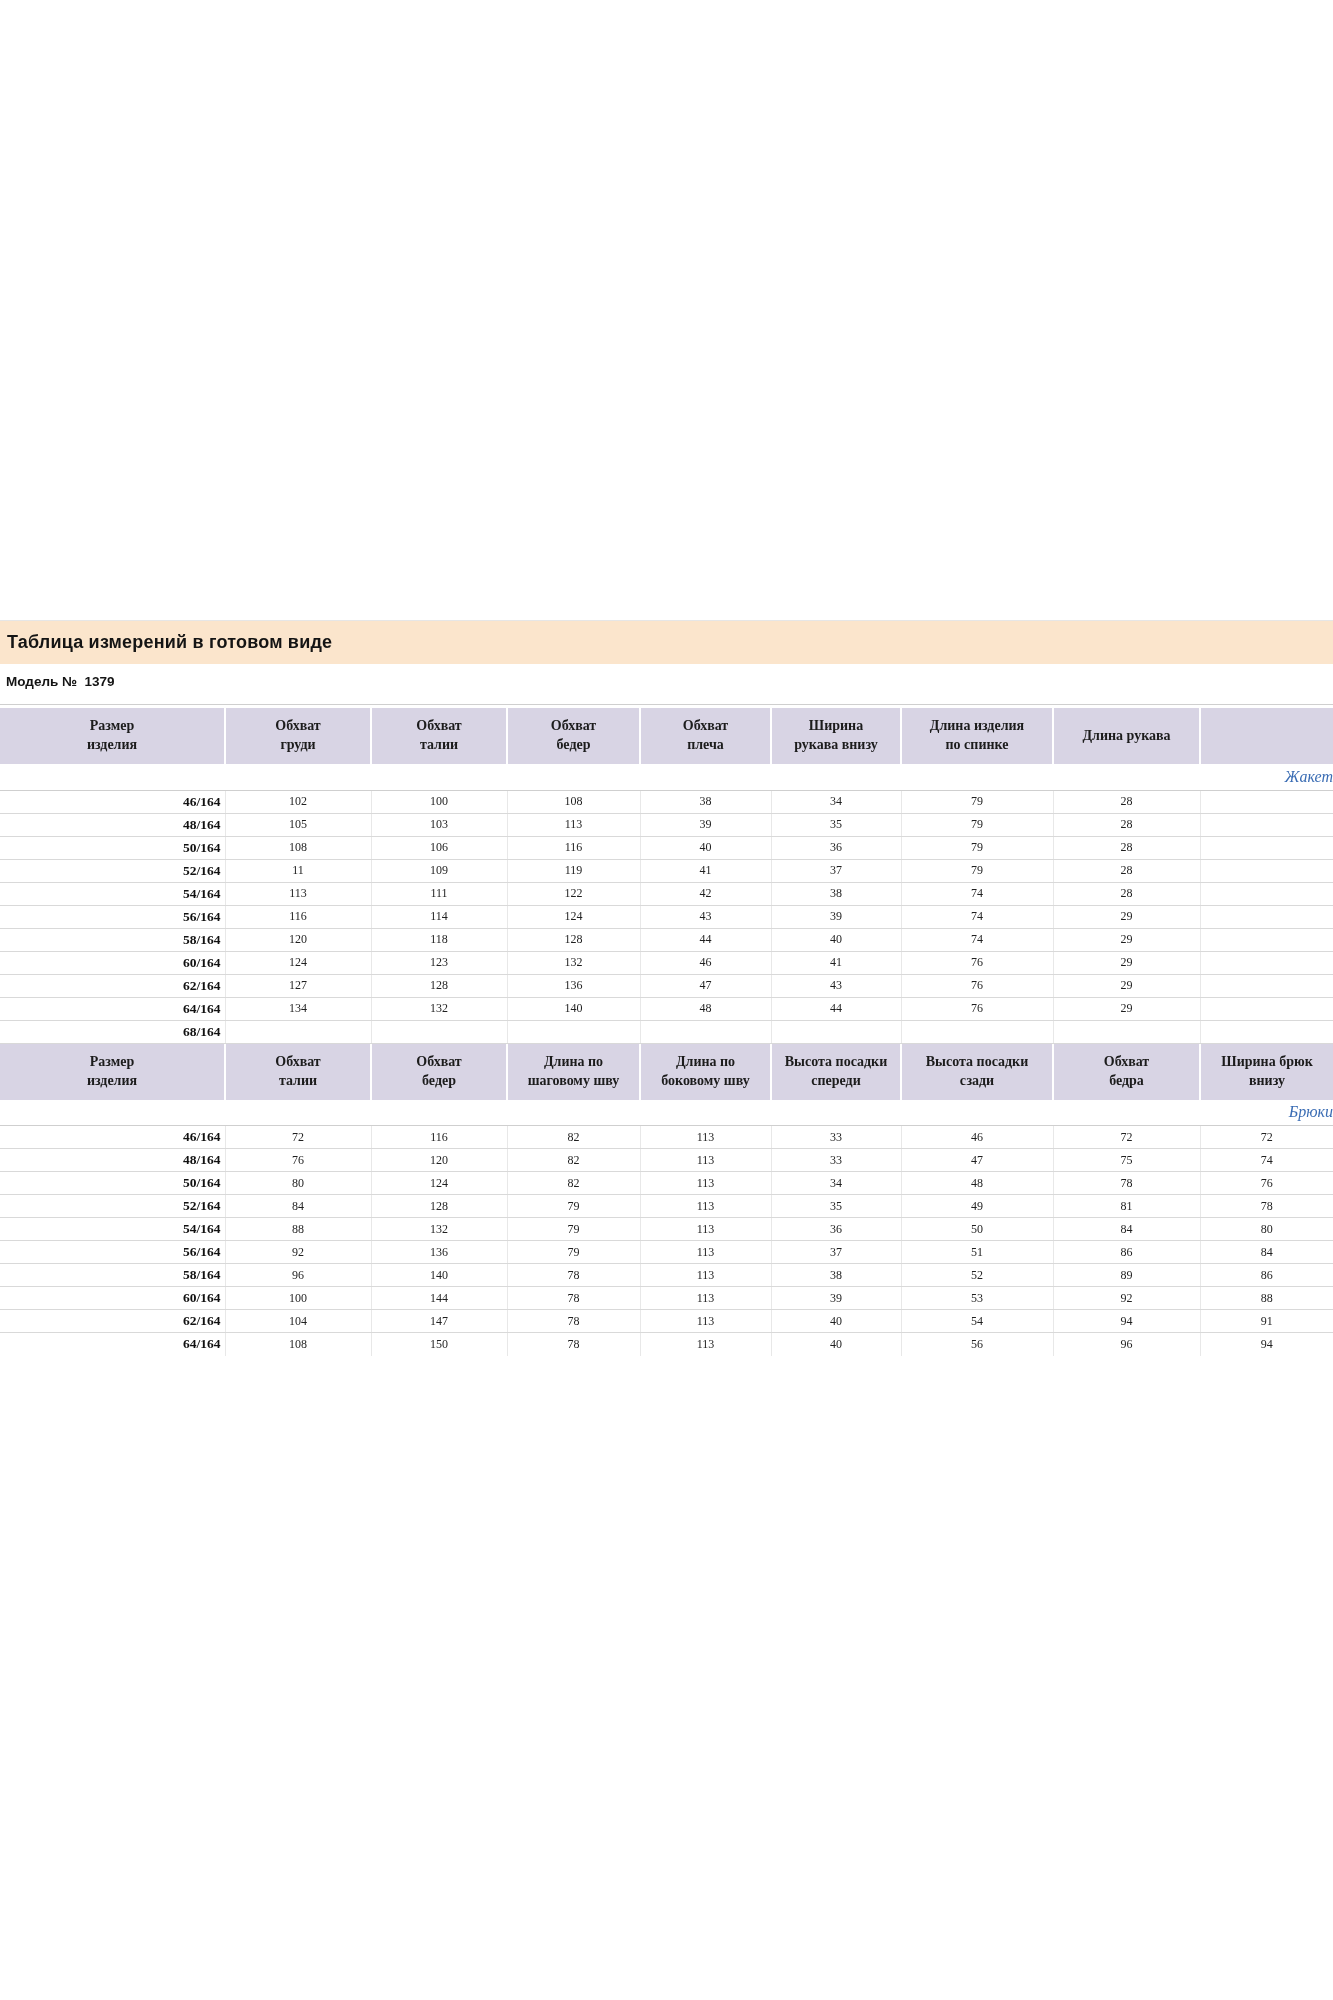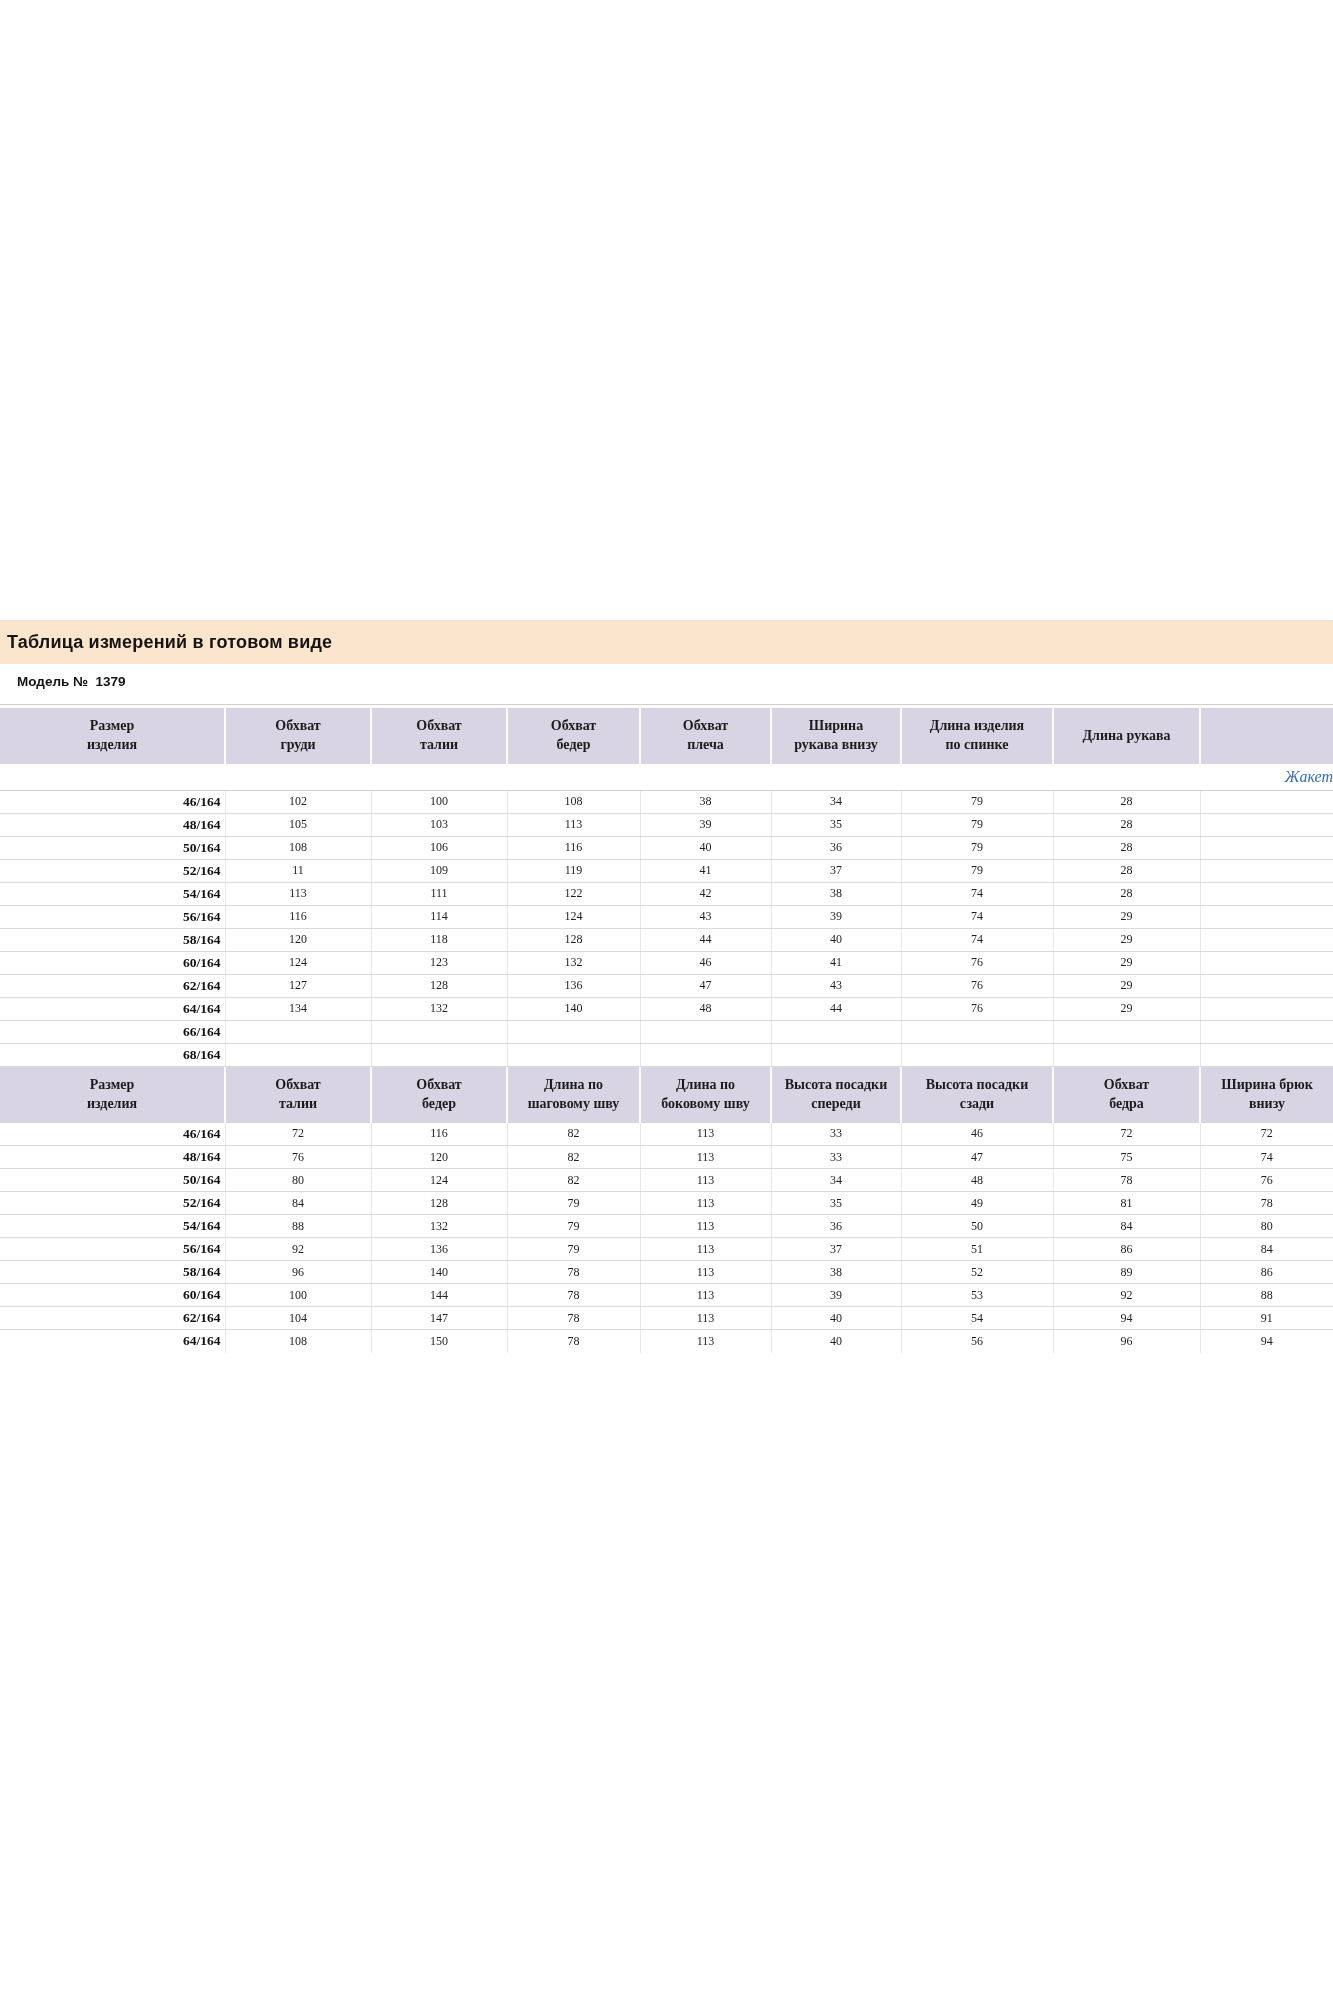--- a/index.html
+++ b/index.html
@@ -16,21 +16,21 @@
   .title-bar {
     height:44px; box-sizing:border-box;
     background:var(--title-bg);
     border-top:1px solid #e6e6e6;
     display:flex; align-items:center;
     padding-left:7px;
     font-size:18px; font-weight:bold; color:#141414;
     letter-spacing:0.2px;
   }
   .model-line {
-    margin:10px 0 15px 0; padding-left:17px;
+    margin:10px 0 15px 0; padding-left:6px;
     font-size:13.5px; font-weight:bold; color:#141414;
     white-space:pre;
   }
   .rule { height:1px; background:#cfcfcf; margin-bottom:3px; }
   table.size-table {
     border-collapse:collapse; table-layout:fixed;
     width:1333px;
     font-family:Liberation Serif, serif;
   }
   .size-table th {
@@ -213,31 +213,20 @@
       </tr>
       <tr class="data">
         <td>64/164</td>
         <td>134</td>
         <td>132</td>
         <td>140</td>
         <td>48</td>
         <td>44</td>
         <td>76</td>
         <td>29</td>
-        <td></td>
-      </tr>
-      <tr class="data">
-        <td>66/164</td>
-        <td></td>
-        <td></td>
-        <td></td>
-        <td></td>
-        <td></td>
-        <td></td>
-        <td></td>
         <td></td>
       </tr>
       <tr class="data">
         <td>68/164</td>
         <td></td>
         <td></td>
         <td></td>
         <td></td>
         <td></td>
         <td></td>
@@ -274,20 +263,23 @@
 спереди</th>
         <th>Высота посадки
 сзади</th>
         <th>Обхват
 бедра</th>
         <th>Ширина брюк
 внизу</th>
       </tr>
     </thead>
     <tbody>
+      <tr>
+        <td colspan="9" class="section-cell">Брюки</td>
+      </tr>
       <tr class="data">
         <td>46/164</td>
         <td>72</td>
         <td>116</td>
         <td>82</td>
         <td>113</td>
         <td>33</td>
         <td>46</td>
         <td>72</td>
         <td>72</td>

